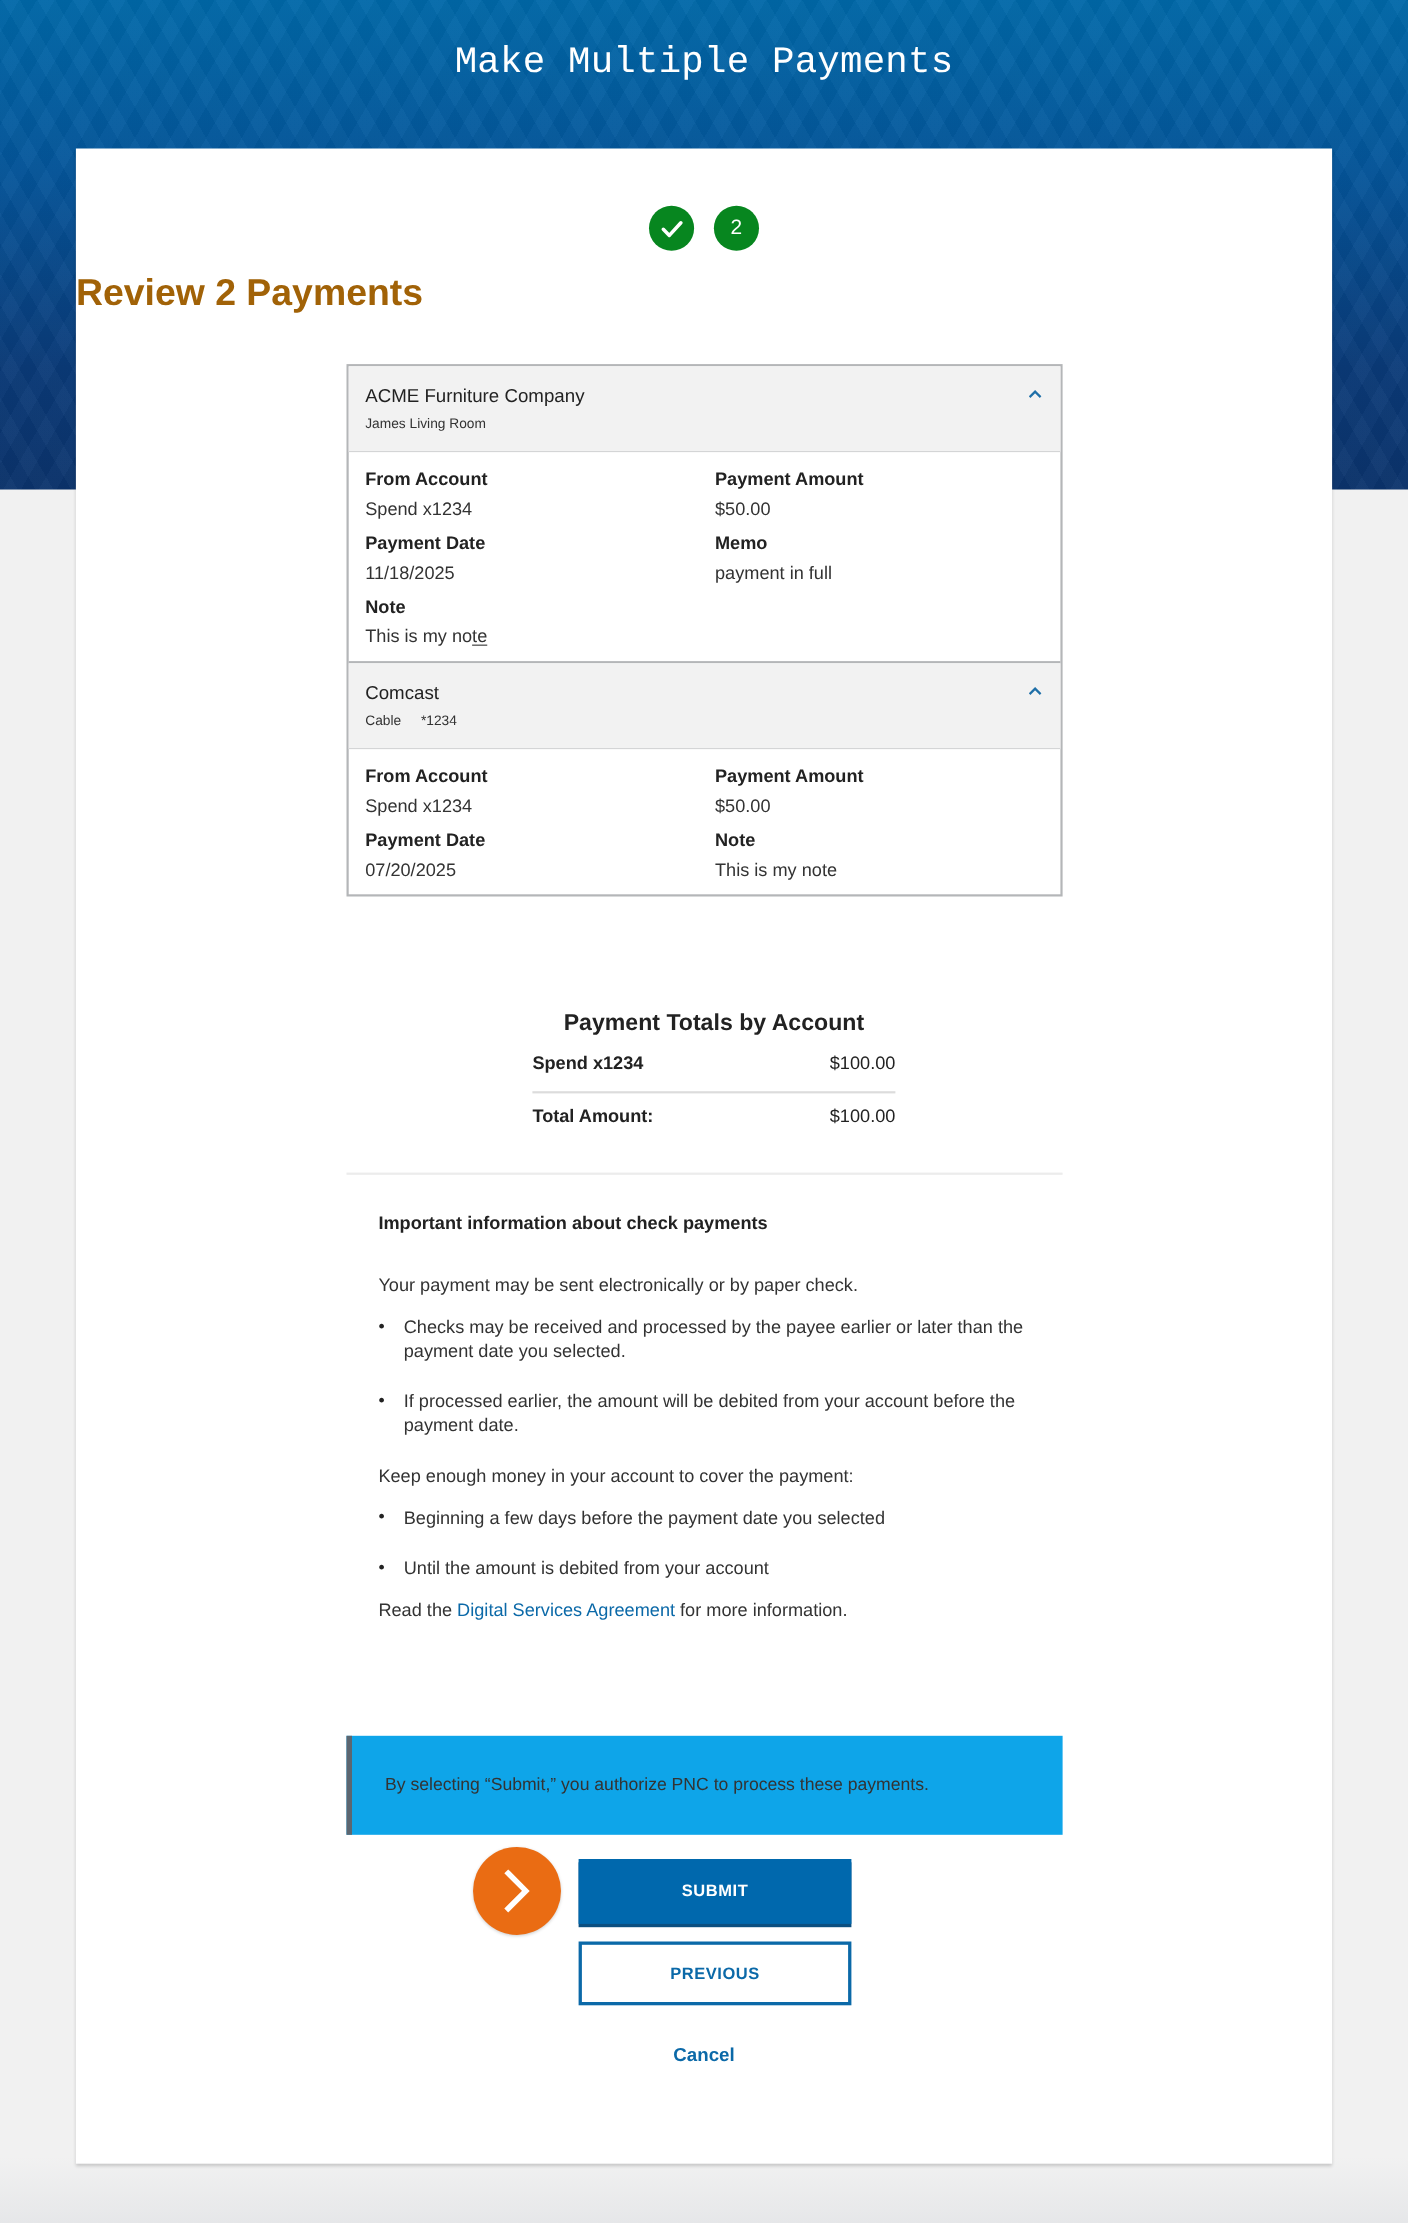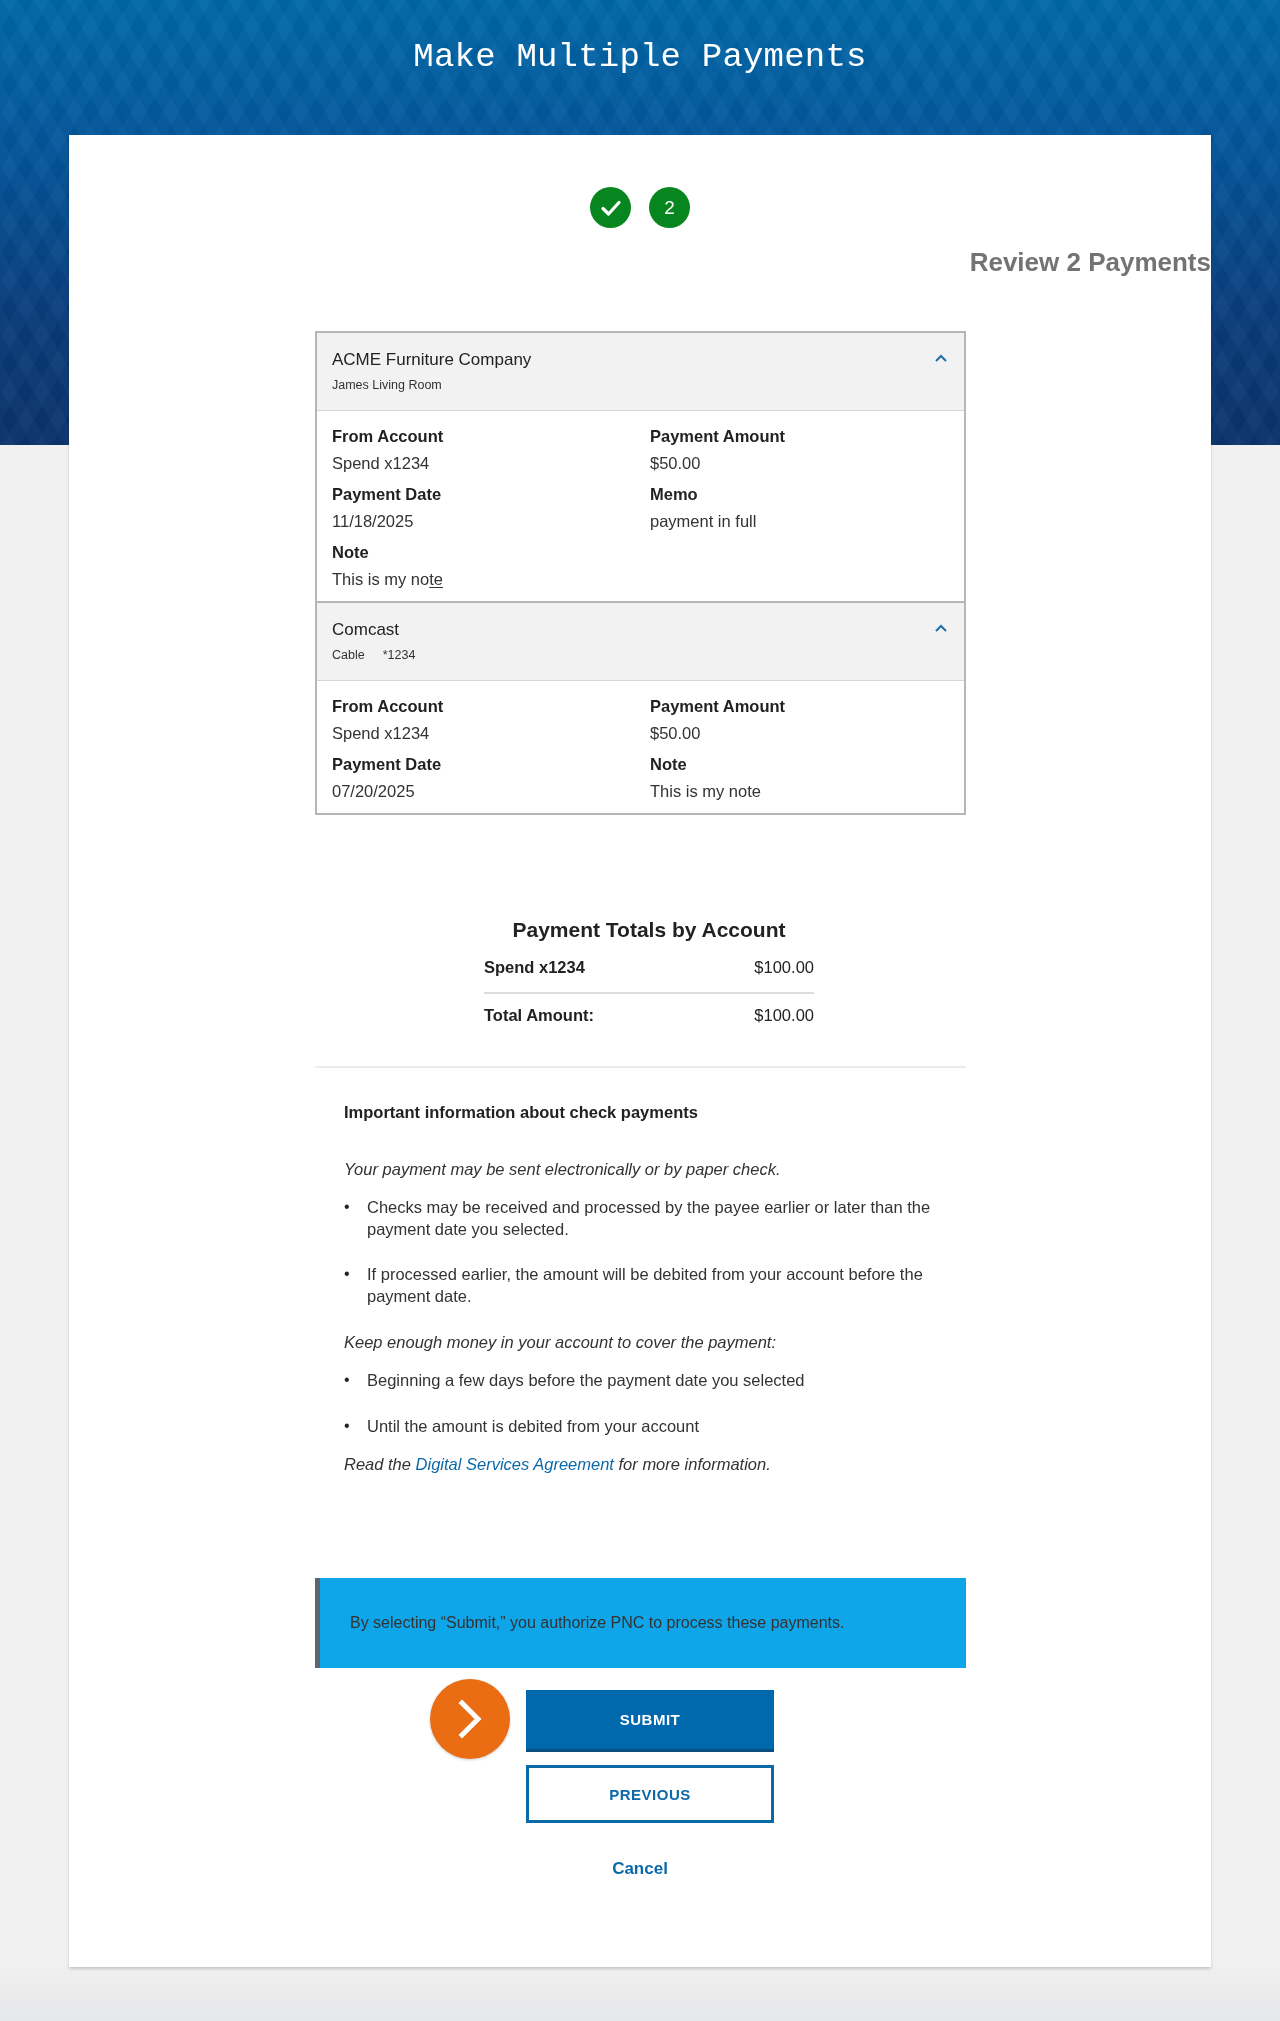--- a/index.html
+++ b/index.html
@@ -43,21 +43,21 @@
     }
     .step {
       width: 41px; height: 41px; border-radius: 50%;
       background: #07861f; color: #fff;
       display: flex; align-items: center; justify-content: center;
       font-size: 19px; font-family: "Liberation Sans", sans-serif;
     }
     .step svg { width: 24px; height: 24px; }
     .review-title {
       position: absolute; top: 112px; left: 0; width: 100%;
-      text-align: right; font-size: 26px; color: #737373;
+      text-align: left; font-size: 34px; color: #a16207;
       font-family: "Liberation Sans", sans-serif;
     }
     .payments {
       position: absolute; left: 246px; top: 196px; width: 651px;
       border: 2px solid #b4b6b8;
     }
     .payment + .payment { border-top: 2px solid #b4b6b8; }
     .pay-header {
       background: #f2f2f2; height: 78px; padding: 17px 15px 0 15px;
       border-bottom: 1px solid #d4d5d6; position: relative;
@@ -84,21 +84,21 @@
     .totals-row.total { padding-top: 12px; }
     .divider {
       position: absolute; left: 246px; top: 931px; width: 651px; height: 2px;
       background: #ececec;
     }
     .info {
       position: absolute; left: 275px; top: 968px; width: 600px;
       font-family: "Liberation Sans", sans-serif; color: #333; font-size: 16.5px;
     }
     .info-heading { font-weight: 700; color: #222; font-size: 16.5px; margin-bottom: 36px; }
-    .info p { line-height: 22px; font-style: italic; }
+    .info p { line-height: 22px; }
     .info ul { list-style: none; margin-top: 16px; }
     .info li { position: relative; padding-left: 23px; line-height: 22px; }
     .info li::before { content: "•"; position: absolute; left: 0; top: 0; font-size: 16px; color: #222; }
     .info .list1 li + li { margin-top: 23px; }
     .info .list2 li + li { margin-top: 24px; }
     .info .p2 { margin-top: 24px; }
     .info .p3 { margin-top: 16px; }
     .info a { color: #0b69a8; text-decoration: none; }
     .auth-box {
       position: absolute; left: 246px; top: 1395px; width: 651px; height: 90px;

